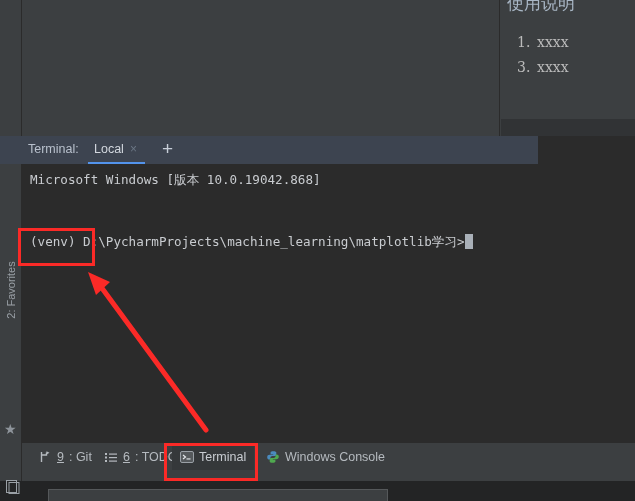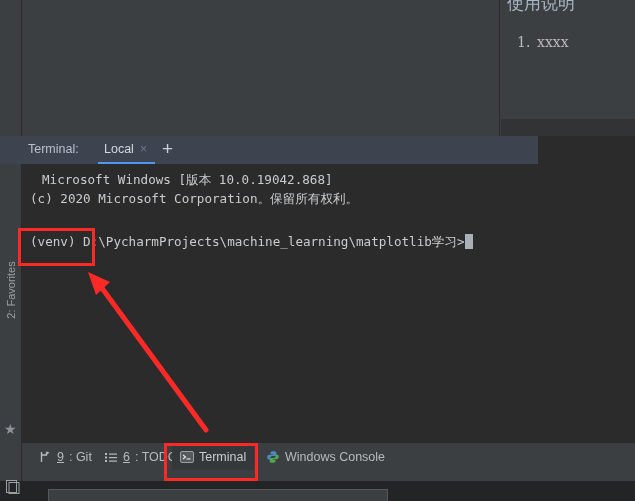--- a/index.html
+++ b/index.html
@@ -54,21 +54,21 @@
   }
   .tabbar-rail {
     position: absolute; left: 0; top: 0; width: 22px; height: 28px;
     background: #3d4450;
   }
   .tab-label-terminal {
     position: absolute; left: 28px; top: 6px;
     font-size: 12.5px; color: #b8c0cc; white-space: nowrap;
   }
   .tab-local {
-    position: absolute; left: 98px; top: 0; height: 28px;
+    position: absolute; left: 88px; top: 0; height: 28px;
     padding: 6px 8px 0 6px;
     font-size: 12.5px; color: #d3d8df;
     border-bottom: 2px solid #5394ec;
     white-space: nowrap;
   }
   .tab-close {
     display: inline-block; margin-left: 6px;
     font-size: 12px; color: #6b7684;
   }
   .tab-add {
@@ -97,21 +97,21 @@
   .fav-star {
     position: absolute; left: 4px; top: 258px;
     font-size: 14px; color: #8e949b; line-height: 14px;
   }
   .term-lines {
     position: absolute; left: 22px; top: 0; width: 613px; height: 279px;
     font-family: "DejaVu Sans Mono", monospace;
     font-size: 12.6px; color: #c9ccd0;
   }
   .term-line { position: absolute; white-space: pre; line-height: 14px; }
-  .l1 { left: 8px; top: 9px; margin-left: 12px; }
+  .l1 { left: 8px; top: 9px; }
   .l2 { left: 8px; top: 28px; }
   .l3 { left: 8px; top: 70px; }
   .prompt-venv { color: #c9ccd0; }
   .cursor-block {
     display: inline-block; width: 8px; height: 15px;
     background: #a9b0b8; vertical-align: -3px;
   }
 
   
   .statusbar {
@@ -163,20 +163,23 @@
   <div class="top-region">
     <div class="tool-rail-left"></div>
     <div class="editor-blank"></div>
 
     <div class="usage-panel">
       <div class="usage-title">使用说明</div>
       <ul class="usage-list">
         <li>
           <span class="usage-num">1.</span><span>xxxx</span>
         </li>
+        <li>
+          <span class="usage-num">3.</span><span>xxxx</span>
+        </li>
       </ul>
     </div>
     <div class="usage-band"></div>
   </div>
 
   <div class="tabbar">
     <div class="tabbar-rail"></div>
     <div class="tab-label-terminal">Terminal:</div>
     <div class="tab-local">
       <span>Local</span><span class="tab-close">×</span>
@@ -187,21 +190,20 @@
   <div class="term-body">
     <div class="term-rail">
       <div class="fav-strip">
         <div class="fav-text">2: Favorites</div>
         <div class="fav-star">★</div>
       </div>
     </div>
 
     <div class="term-lines">
       <div class="term-line l1">Microsoft Windows [版本 10.0.19042.868]</div>
-      <div class="term-line l2">(c) 2020 Microsoft Corporation。保留所有权利。</div>
       <div class="term-line l3"><span class="prompt-venv">(venv) </span><span>D:\PycharmProjects\machine_learning\matplotlib学习&gt;</span><span class="cursor-block"></span></div>
     </div>
   </div>
 
   <div class="statusbar">
     <div class="statusbar-rail"></div>
 
     <div class="sb-item sb-git">
       <span class="sb-icon">
         <svg width="14" height="14" viewBox="0 0 14 14">

